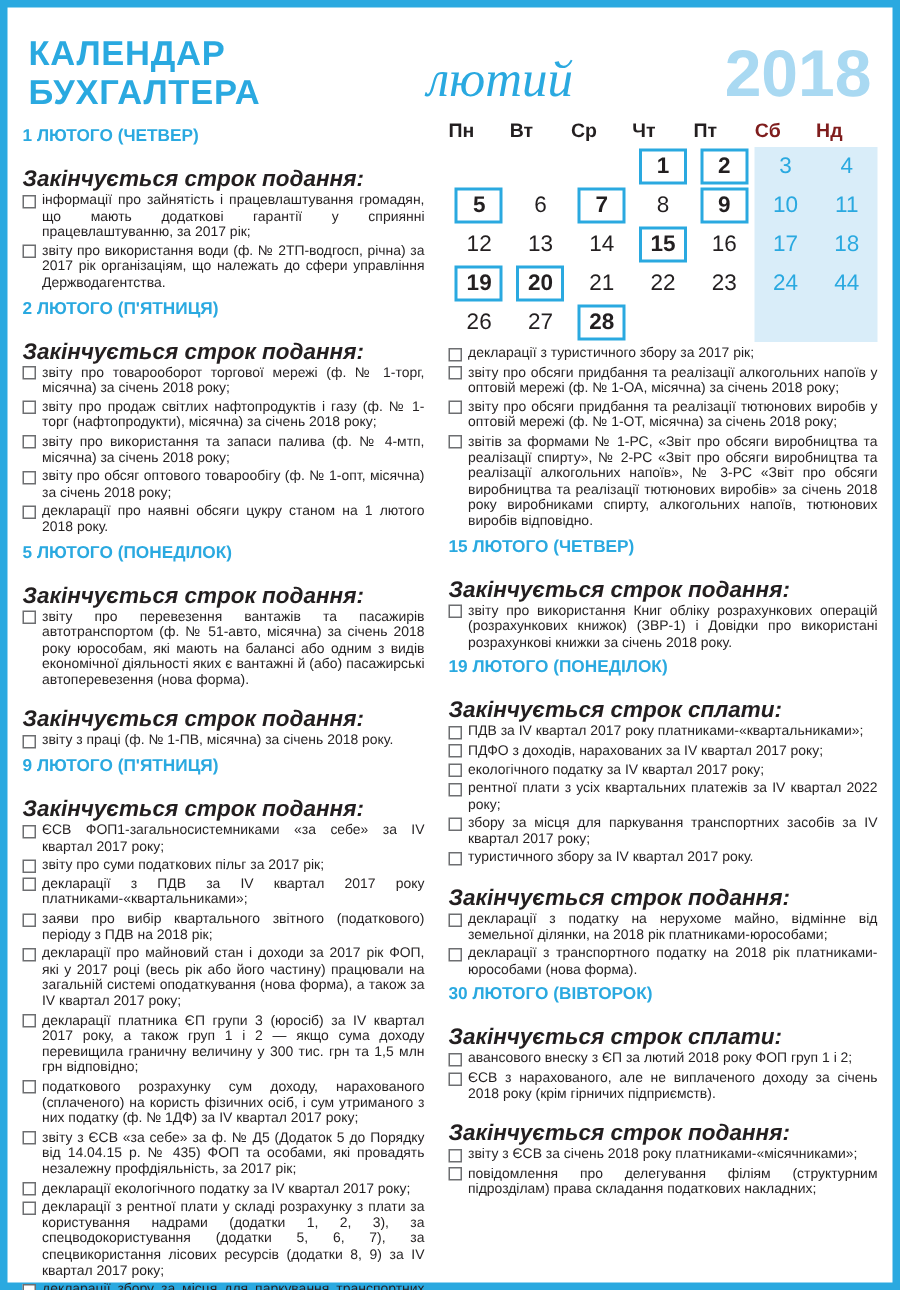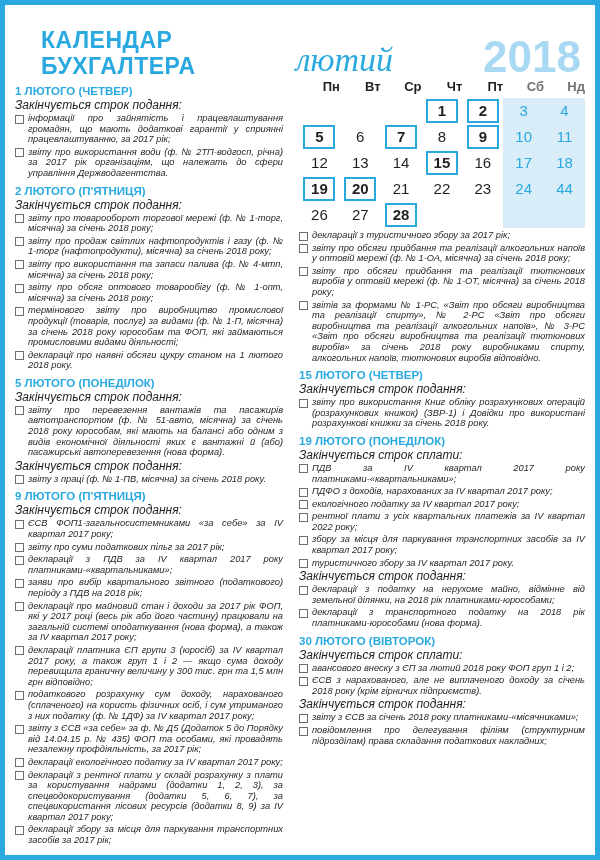--- a/index.html
+++ b/index.html
@@ -12,24 +12,23 @@
   }
   .page{
     position:relative;
     width:600px;height:860px;
     box-sizing:border-box;
     border:5px solid #2aa9e0;
     background:#fff;
     padding:8px 10px 6px 10px;
   }
   .header{
-    display:flex;align-items:flex-end;justify-content:space-between;
+    display:flex;align-items:center;justify-content:space-between;
     height:62px;
     padding:4px 4px 0 4px;
-    margin-left:22px;
   }
   .title{
     color:#2aa9e0;
     font-weight:bold;
     font-size:23px;
     line-height:26px;
     letter-spacing:0.5px;
   }
   .month{
     color:#2aa9e0;
@@ -60,23 +59,23 @@
     border-collapse:collapse;
     width:286px;
     table-layout:fixed;
     margin-top:-2px;
   }
   .cal th{
     font-size:13px;
     font-weight:bold;
     color:#231f20;
     padding:2px 0 4px 0;
-    text-align:right;
-  }
-  .cal th.we{color:#737373;}
+    text-align:left;
+  }
+  .cal th.we{color:#7f1d1d;}
   .cal td{
     text-align:center;
     font-size:15px;
     height:26px;
     width:40px;
     padding:0;
   }
   .cal td.we{color:#2aa9e0;}
   .cal td.weekend-bg{background:#d9edf9;}
   .cal td .num{
@@ -91,31 +90,30 @@
     padding:0px 3px;
   }
   .sect{
     color:#2aa9e0;
     font-weight:bold;
     font-size:11.5px;
     margin:6px 0 1px 0;
     line-height:13px;
   }
   .sub{
-    font-weight:normal;
-    font-size:12px;
+    font-weight:bold;
+    font-size:15px;
     font-style:italic;
-    margin:1px 0 2px 0;
+    margin:16px 0 2px 0;
     line-height:12px;
   }
   ul.items{
     list-style:none;
     margin:0 0 2px 0;
     padding:0;
-    font-style:italic;
   }
   ul.items li{
     position:relative;
     padding-left:13px;
     font-size:9.3px;
     line-height:10.6px;
     margin-bottom:2px;
     text-align:justify;
   }
   ul.items li:before{
@@ -153,21 +151,20 @@
             <li>інформації про зайнятість і працевлаштування громадян, що мають додаткові гарантії у сприянні працевлаштуванню, за 2017 рік;</li>
             <li>звіту про використання води (ф. № 2ТП-водгосп, річна) за 2017 рік організаціям, що належать до сфери управління Держводагентства.</li>
           </ul>
           <div class="sect">2 ЛЮТОГО (П'ЯТНИЦЯ)</div>
           <div class="sub">Закінчується строк подання:</div>
           <ul class="items">
             <li>звіту про товарооборот торгової мережі (ф. № 1-торг, місячна) за січень 2018 року;</li>
             <li>звіту про продаж світлих нафтопродуктів і газу (ф. № 1-торг (нафтопродукти), місячна) за січень 2018 року;</li>
             <li>звіту про використання та запаси палива (ф. № 4-мтп, місячна) за січень 2018 року;</li>
             <li>звіту про обсяг оптового товарообігу (ф. № 1-опт, місячна) за січень 2018 року;</li>
-            <li>термінового звіту про виробництво промислової продукції (товарів, послуг) за видами (ф. № 1-П, місячна) за січень 2018 року юрособам та ФОП, які займаються промисловими видами діяльності;</li>
             <li>декларації про наявні обсяги цукру станом на 1 лютого 2018 року.</li>
           </ul>
           <div class="sect">5 ЛЮТОГО (ПОНЕДІЛОК)</div>
           <div class="sub">Закінчується строк подання:</div>
           <ul class="items">
             <li>звіту про перевезення вантажів та пасажирів автотранспортом (ф. № 51-авто, місячна) за січень 2018 року юрособам, які мають на балансі або одним з видів економічної діяльності яких є вантажні й (або) пасажирські автоперевезення (нова форма).</li>
           </ul>
           <div class="sub">Закінчується строк подання:</div>
           <ul class="items">
             <li>звіту з праці (ф. № 1-ПВ, місячна) за січень 2018 року.</li>

